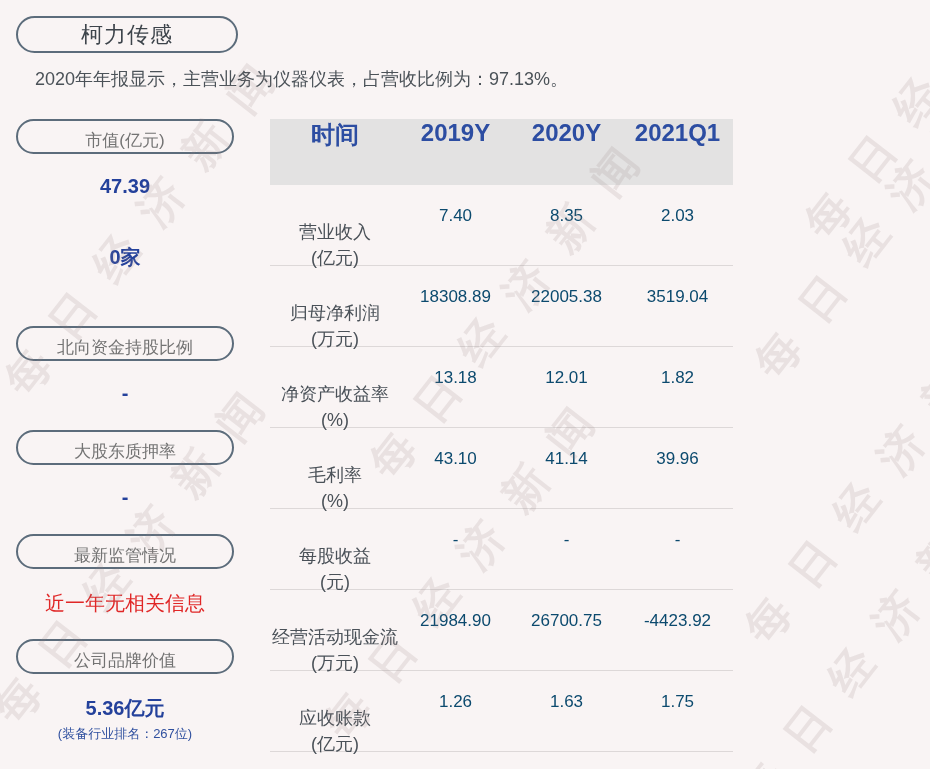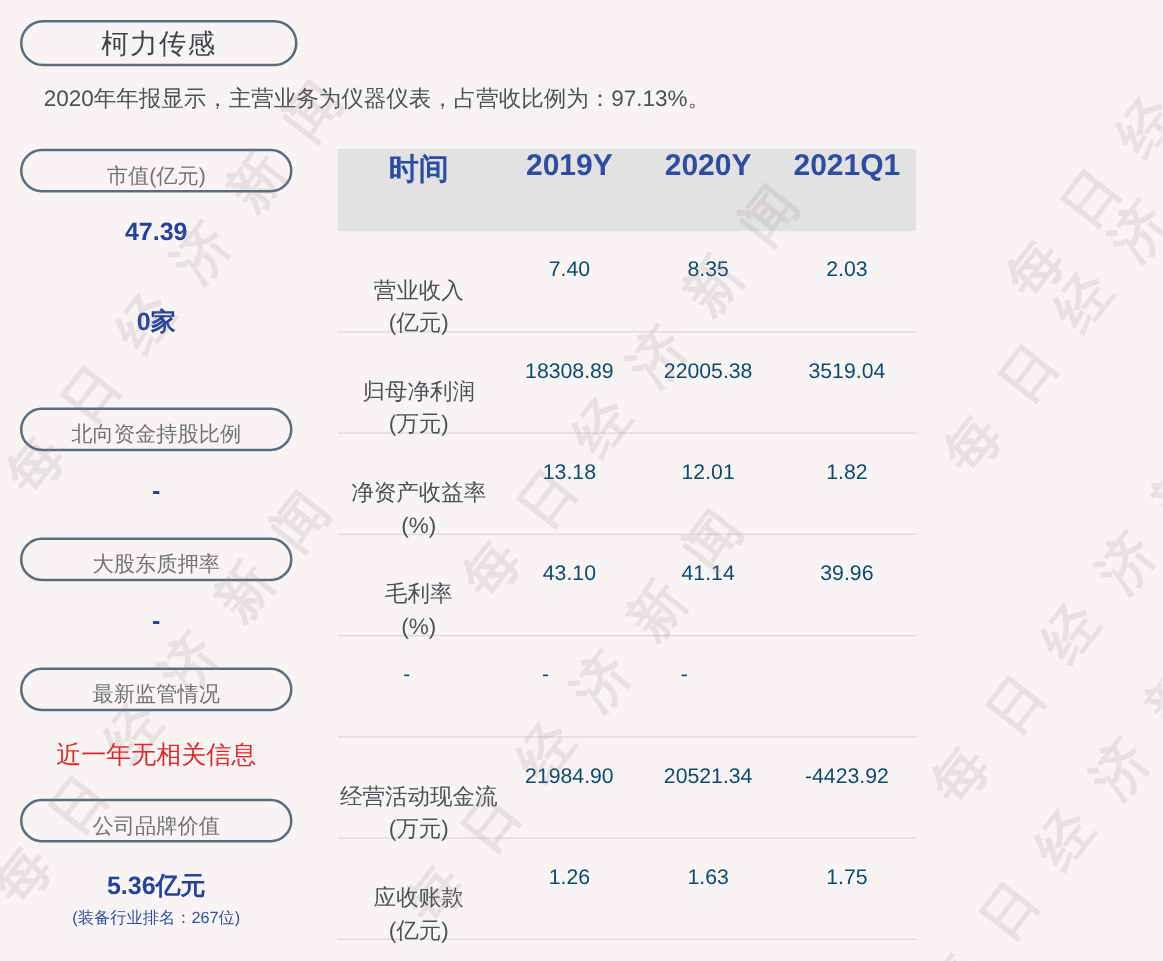--- a/index.html
+++ b/index.html
@@ -180,32 +180,36 @@
     <div class="tlabel">
       <div>毛利率</div>
       <div>(%)</div>
     </div>
     <div class="tval">43.10</div>
     <div class="tval">41.14</div>
     <div class="tval">39.96</div>
   </div>
 
   <div class="trow">
+    <div class="tlabel">
+      <div>每股收益</div>
+      <div>(元)</div>
+    </div>
     <div class="tval">-</div>
     <div class="tval">-</div>
     <div class="tval">-</div>
   </div>
 
   <div class="trow">
     <div class="tlabel">
       <div>经营活动现金流</div>
       <div>(万元)</div>
     </div>
     <div class="tval">21984.90</div>
-    <div class="tval">20521.34</div>
+    <div class="tval">26700.75</div>
     <div class="tval">-4423.92</div>
   </div>
 
   <div class="trow">
     <div class="tlabel">
       <div>应收账款</div>
       <div>(亿元)</div>
     </div>
     <div class="tval">1.26</div>
     <div class="tval">1.63</div>

